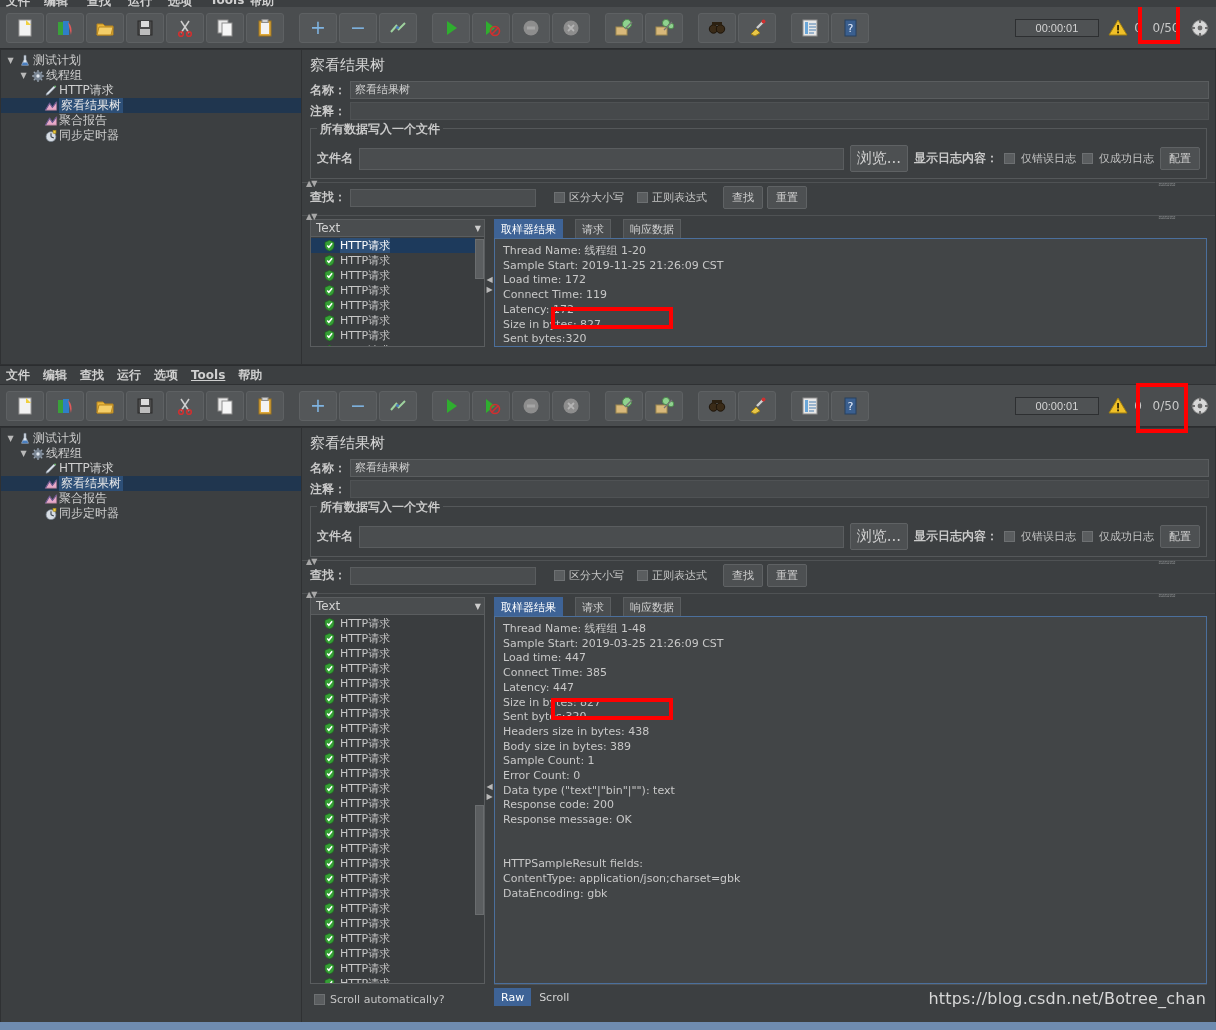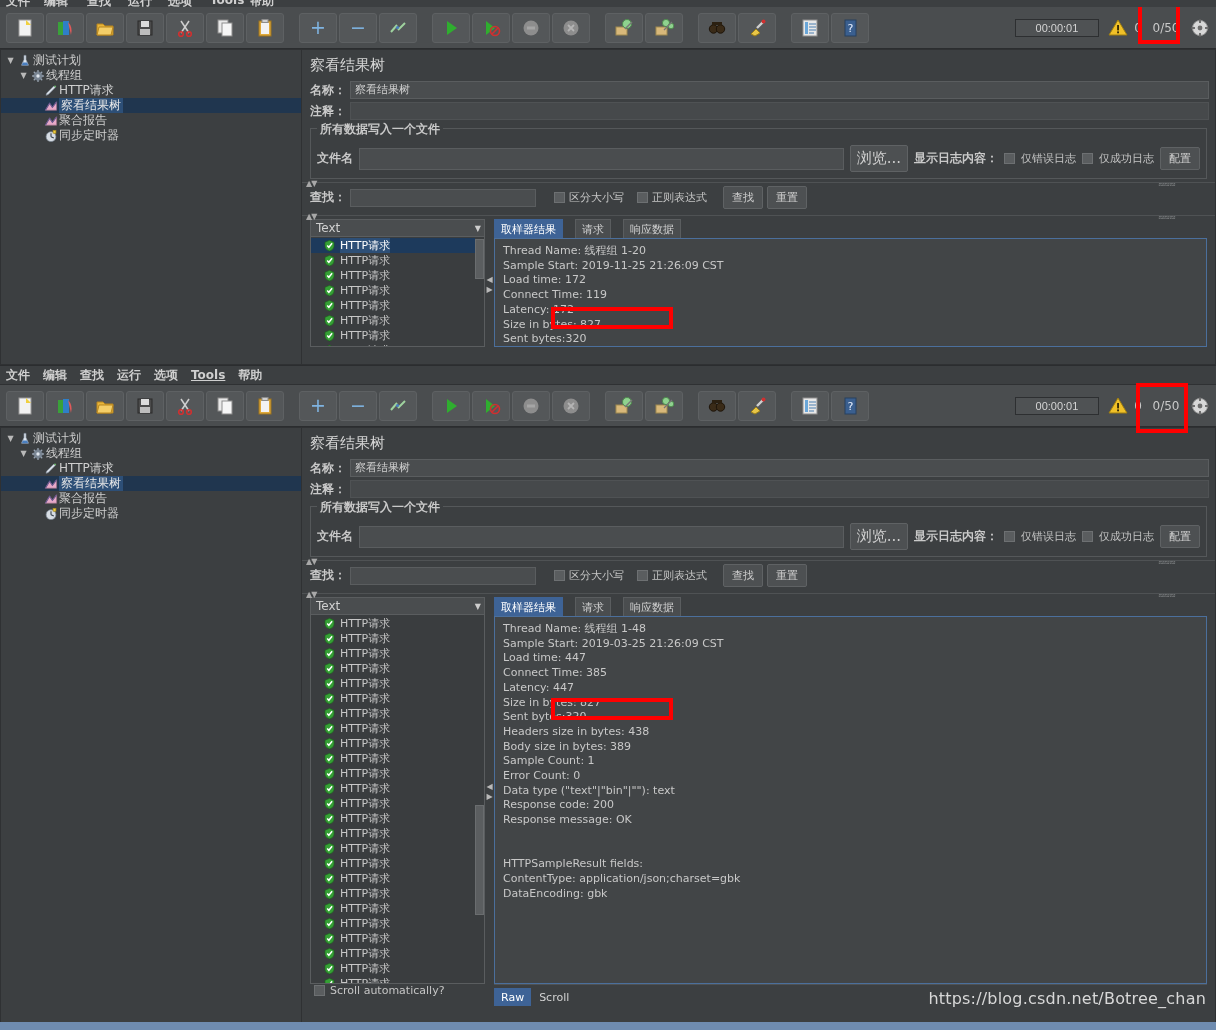--- a/index.html
+++ b/index.html
@@ -122,21 +122,21 @@
     font-size:11px; padding:2px 6px; color:#d2d2d2; background:#4a4d4f;
     border:1px solid #5a5d5f; border-bottom:none;
   }
   .tab.active { background:#3e6396; color:#fff; border-color:#3e6396; }
   .detail {
     flex:1; background:#424547; border:1px solid #4b6f9c;
     padding:5px 8px; overflow:hidden; position:relative;
     font-size:11px; line-height:14.7px; color:#c8c8c8;
     font-family:"DejaVu Sans","Liberation Sans",sans-serif; white-space:pre;
   }
-  .footrow { display:flex; align-items:flex-start; margin:0 8px; height:22px; gap:0; }
+  .footrow { display:flex; align-items:flex-end; margin:0 8px; height:22px; gap:0; }
   .scrollchk { width:175px; display:flex; align-items:center; gap:5px; flex:none; padding-left:4px; }
   .rawparsed { flex:1; display:flex; align-items:flex-end; gap:2px; margin-left:9px; border-top:1px solid #4f5254; padding-top:2px; height:22px; }
 
   .watermark {
     position:absolute; right:10px; bottom:22px; font-size:16px; color:#d8d8d8;
     font-family:"DejaVu Sans","Liberation Sans",sans-serif; letter-spacing:0.2px;
   }
   .statusbar { position:absolute; left:0; right:0; bottom:0; height:8px; background:#6f8cb0; }
   .topcut { position:absolute; left:0; top:0; width:1216px; height:7px; background:#3c3f41; overflow:hidden; }
   .topcut .mi { position:absolute; top:-7px; font-size:12px; font-weight:bold; color:#cfcfcf; }

